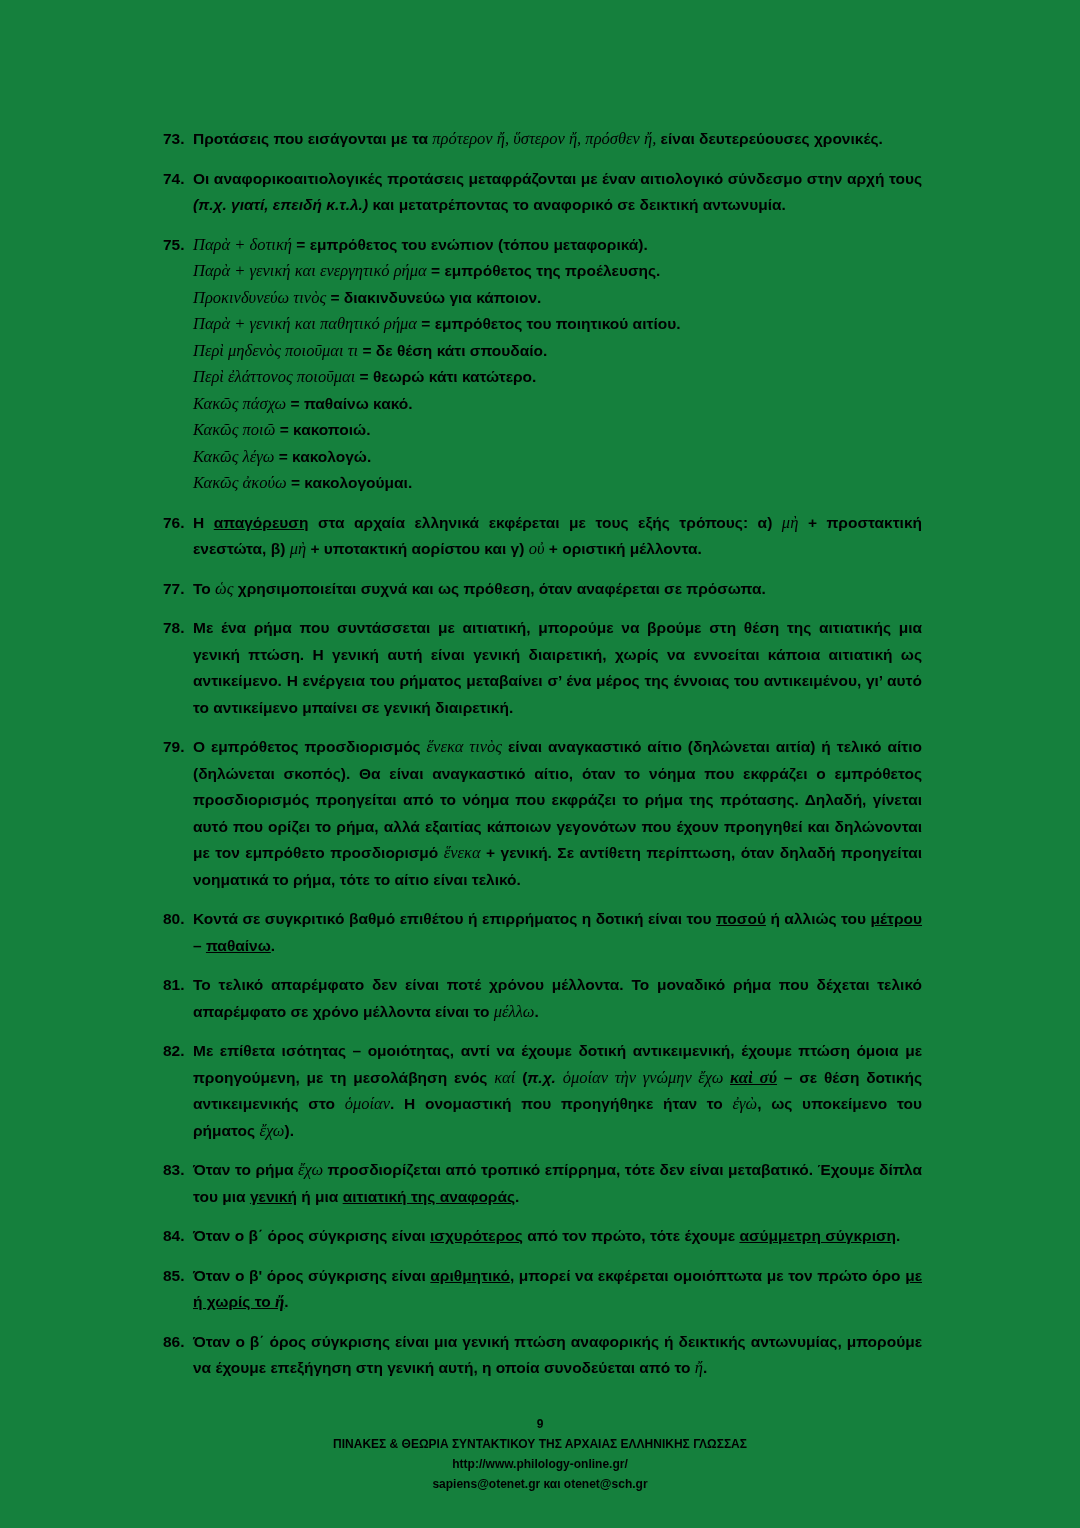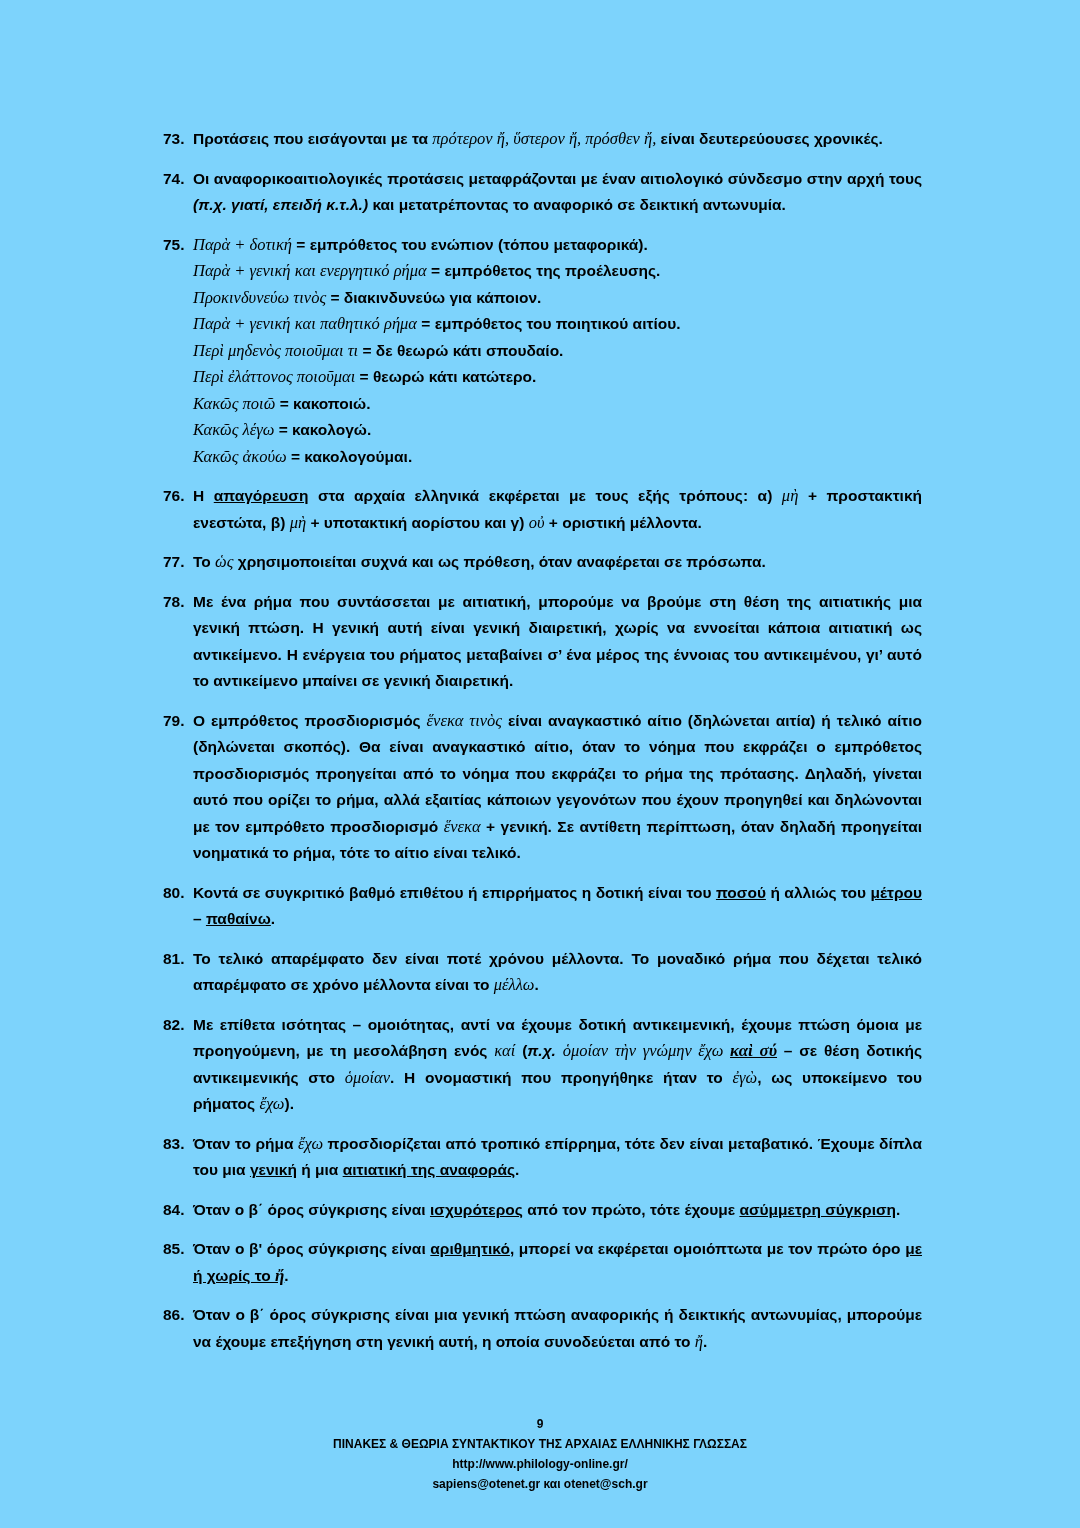--- a/index.html
+++ b/index.html
@@ -11,21 +11,21 @@
     width: 1080px;
     height: 1528px;
     position: relative;
     font-family: "Liberation Sans", sans-serif;
     color: #000000;
     overflow: hidden;
   }
   .page {
     position: absolute;
     inset: 0;
-    background: #7dd3fc;
+    background: #15803d;
   }
   .content {
     position: absolute;
     top: 126px;
     left: 163px;
     right: 158px;
   }
   .item {
     display: flex;
     align-items: flex-start;
@@ -96,22 +96,23 @@
           <div class="line"><span class="seg">Οι αναφορικοαιτιολογικές προτάσεις μεταφράζονται με έναν αιτιολογικό σύνδεσμο στην αρχή τους </span><span class="seg-i">(π.χ. γιατί, επειδή κ.τ.λ.)</span><span class="seg"> και μετατρέποντας το αναφορικό σε δεικτική αντωνυμία.</span></div>
         </div>
       </div>
       <div class="item">
         <span class="num">75.</span>
         <div class="item-body">
           <div class="line"><span class="seg-ag">Παρὰ + δοτική</span><span class="seg"> = εμπρόθετος του ενώπιον (τόπου μεταφορικά).</span></div>
           <div class="line"><span class="seg-ag">Παρὰ + γενική και ενεργητικό ρήμα</span><span class="seg"> = εμπρόθετος της προέλευσης.</span></div>
           <div class="line"><span class="seg-ag">Προκινδυνεύω τινὸς</span><span class="seg"> = διακινδυνεύω για κάποιον.</span></div>
           <div class="line"><span class="seg-ag">Παρὰ + γενική και παθητικό ρήμα</span><span class="seg"> = εμπρόθετος του ποιητικού αιτίου.</span></div>
-          <div class="line"><span class="seg-ag">Περὶ μηδενὸς ποιοῦμαι τι</span><span class="seg"> = δε θεωρώ κάτι σπουδαίο.</span></div>
+          <div class="line"><span class="seg-ag">Περὶ μηδενὸς ποιοῦμαι τι</span><span class="seg"> = δε θέση κάτι σπουδαίο.</span></div>
           <div class="line"><span class="seg-ag">Περὶ ἐλάττονος ποιοῦμαι</span><span class="seg"> = θεωρώ κάτι κατώτερο.</span></div>
+          <div class="line"><span class="seg-ag">Κακῶς πάσχω</span><span class="seg"> = παθαίνω κακό.</span></div>
           <div class="line"><span class="seg-ag">Κακῶς ποιῶ</span><span class="seg"> = κακοποιώ.</span></div>
           <div class="line"><span class="seg-ag">Κακῶς λέγω</span><span class="seg"> = κακολογώ.</span></div>
           <div class="line"><span class="seg-ag">Κακῶς ἀκούω</span><span class="seg"> = κακολογούμαι.</span></div>
         </div>
       </div>
       <div class="item">
         <span class="num">76.</span>
         <div class="item-body">
           <div class="line"><span class="seg">Η </span><span class="seg-u">απαγόρευση</span><span class="seg"> στα αρχαία ελληνικά εκφέρεται με τους εξής τρόπους: α) </span><span class="seg-ag">μὴ</span><span class="seg"> + προστακτική ενεστώτα, β) </span><span class="seg-ag">μὴ</span><span class="seg"> + υποτακτική αορίστου και γ) </span><span class="seg-ag">οὐ</span><span class="seg"> + οριστική μέλλοντα.</span></div>
         </div>

